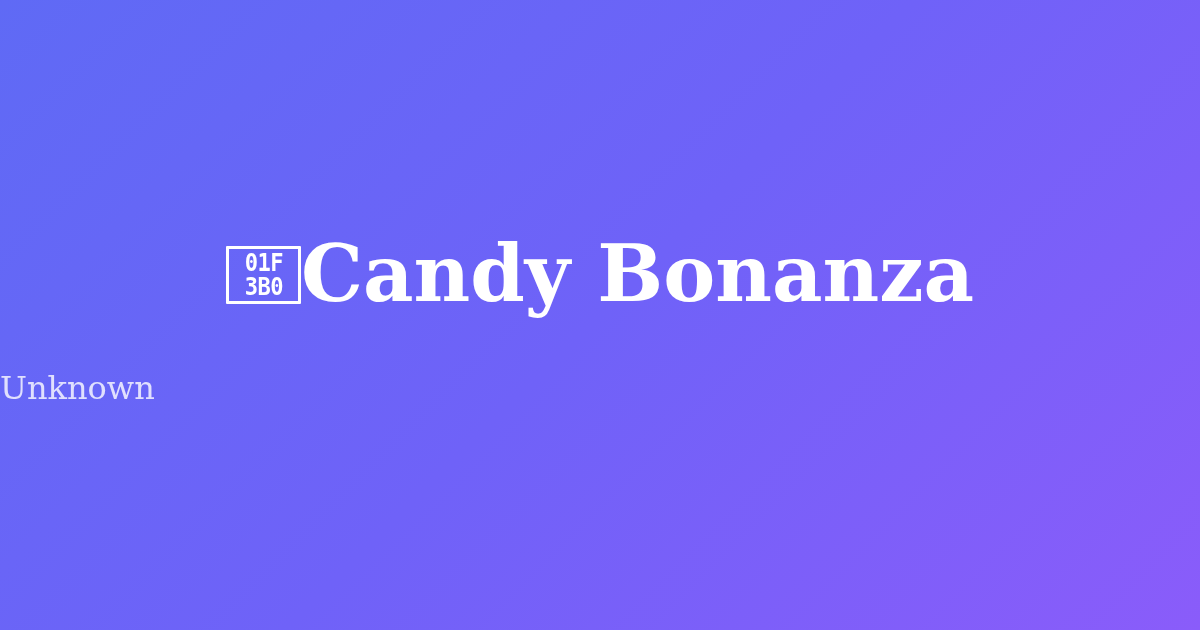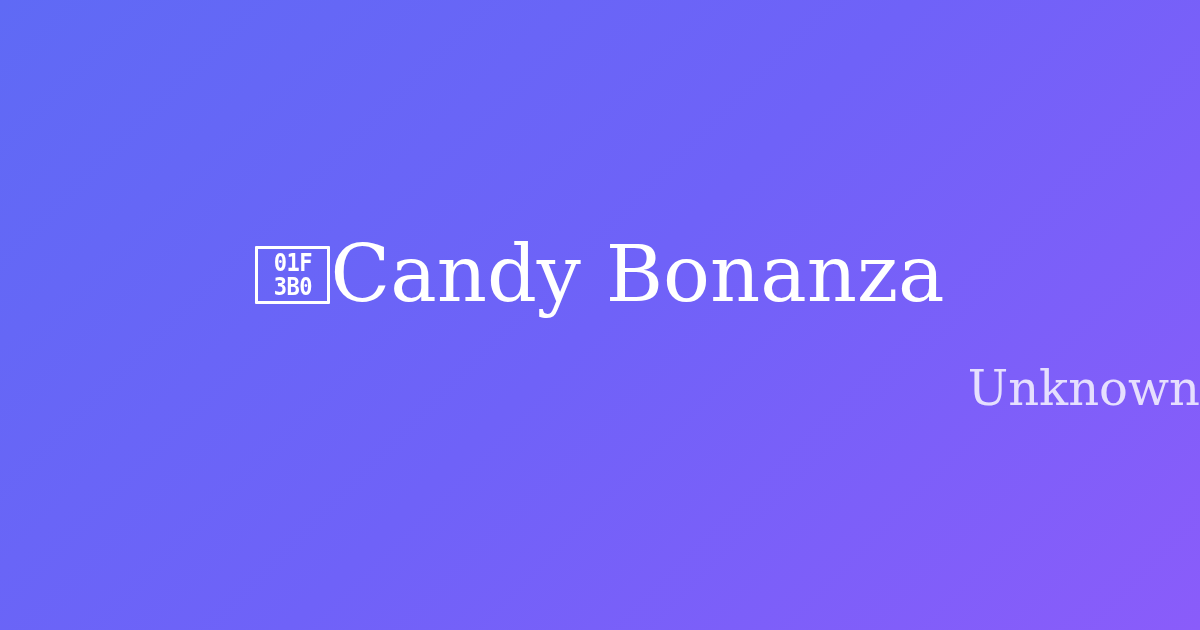--- a/index.html
+++ b/index.html
@@ -60,40 +60,39 @@
     font-size: 24px;
     font-weight: 700;
     line-height: 24px;
     letter-spacing: -0.5px;
     color: #ffffff;
     transform: scaleX(0.92);
   }
 
   .game-title {
     font-family: "DejaVu Serif", "Liberation Serif", serif;
-    font-weight: 400;
+    font-weight: 700;
     font-size: 78px;
     line-height: 84px;
     color: #ffffff;
     letter-spacing: 0px;
   }
 
   
   .provider {
     position: absolute;
     left: 0;
     right: 0;
     top: 364px;
-    text-align: right;
+    text-align: left;
     font-family: "DejaVu Serif", "Liberation Serif", serif;
     font-weight: 400;
-    font-size: 48px;
+    font-size: 32px;
     line-height: 48px;
     color: rgba(255, 255, 255, 0.80);
-    margin-left: 19px;
   }
 
   
   .meta-line {
     position: absolute;
     left: 0;
     right: 0;
     top: 526px;
     text-align: center;
     font-family: "DejaVu Serif", "Liberation Serif", serif;

